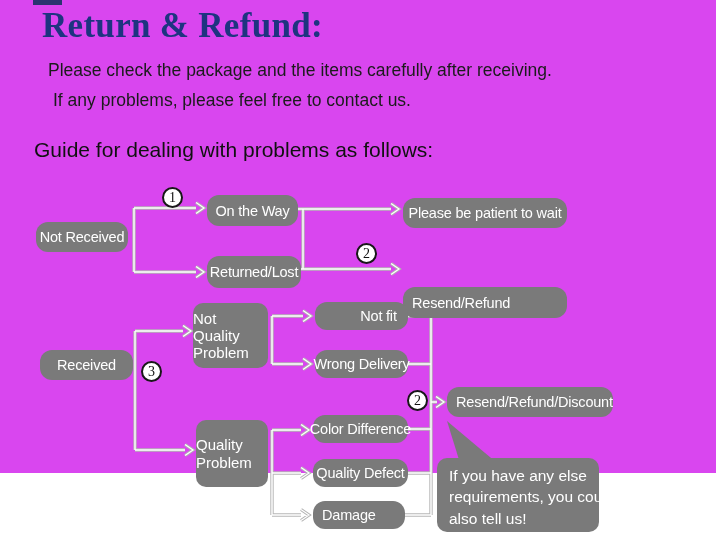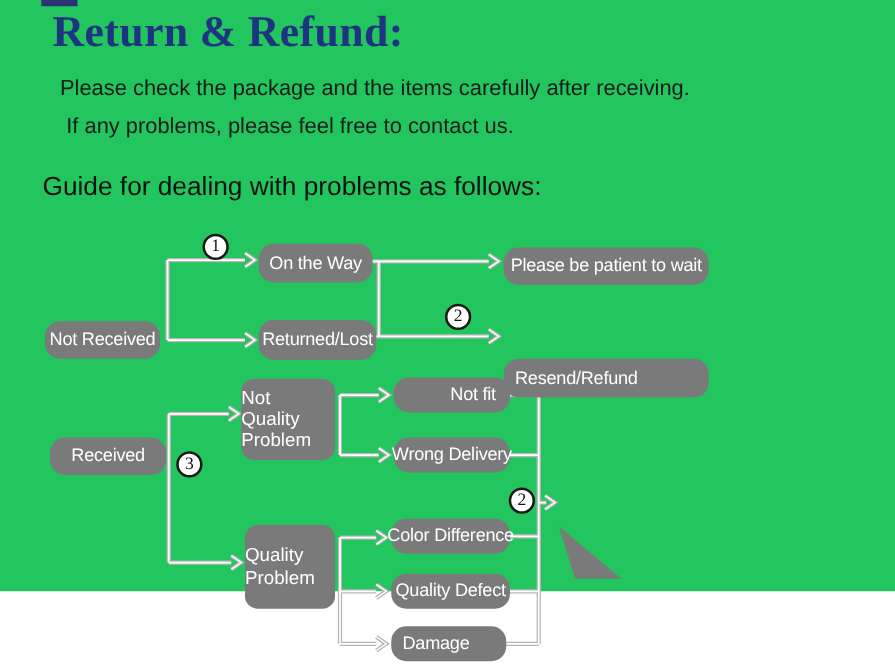--- a/index.html
+++ b/index.html
@@ -1,19 +1,19 @@
 <!DOCTYPE html>
 <html><head>
 <meta charset="utf-8">
 <style>
   * { margin:0; padding:0; box-sizing:border-box; }
   html,body { background:#ffffff; }
   body { width:716px; height:536px; overflow:hidden; position:relative;
          font-family:"Liberation Sans", sans-serif; }
-  .canvas { position:absolute; left:0; top:0; width:716px; height:473px; background:#22c55e; }
+  .canvas { position:absolute; left:0; top:0; width:716px; height:473px; background:#d946ef; }
 
   .crop-bar { position:absolute; left:33px; top:0; width:29px; height:5px; background:#2a3470; }
 
   .page-title { position:absolute; left:42px; top:6px;
                 font-family:"Liberation Serif", serif; font-weight:700;
                 font-size:35px; color:#1e3480; letter-spacing:0.3px; }
   .intro-1 { position:absolute; left:48px; top:60px; font-size:17.5px; color:#1b1b1b; }
   .intro-2 { position:absolute; left:53px; top:90px; font-size:17.5px; color:#1b1b1b; }
   .guide-heading { position:absolute; left:34px; top:138px; font-size:21px; color:#111; }
 
@@ -90,21 +90,21 @@
   <div class="circ" style="left:356px; top:243px;">
     <span>2</span>
   </div>
   <div class="circ" style="left:141px; top:361px;">
     <span>3</span>
   </div>
   <div class="circ" style="left:407px; top:390px;">
     <span>2</span>
   </div>
 
-  <div class="node" style="left:36px; top:222px; width:92px; height:30px;margin-top:35px;">Not Received</div>
+  <div class="node" style="left:36px; top:222px; width:92px; height:30px;">Not Received</div>
   <div class="node" style="left:207px; top:195px; width:91px; height:31px;">On the Way</div>
   <div class="node" style="left:207px; top:256px; width:94px; height:32px;">Returned/Lost</div>
   <div class="node" style="left:403px; top:198px; width:164px; height:30px;">Please be patient to wait</div>
   <div class="node align-left" style="left:403px; top:256px; width:164px; height:31px;margin-top:31px;">Resend/Refund</div>
 
   <div class="node" style="left:40px; top:350px; width:93px; height:30px;">Received</div>
 
   <div class="node multi" style="left:193px; top:303px; width:75px; height:65px;">
     <span>Not</span>
     <span>Quality</span>
@@ -114,15 +114,21 @@
   <div class="node" style="left:315px; top:350px; width:93px; height:28px;text-align:right;">Wrong Delivery</div>
 
   <div class="node multi" style="left:196px; top:420px; width:72px; height:67px;">
     <span>Quality</span>
     <span>Problem</span>
   </div>
   <div class="node" style="left:313px; top:415px; width:95px; height:28px;">Color Difference</div>
   <div class="node" style="left:313px; top:459px; width:95px; height:28px;">Quality Defect</div>
   <div class="node align-left" style="left:313px; top:501px; width:92px; height:28px;text-align:center;">Damage</div>
 
+  <div class="node align-left" style="left:447px; top:387px; width:166px; height:30px;">Resend/Refund/Discount</div>
 
+  <div class="bubble">
+    <span>If you have any else</span>
+    <span>requirements, you could</span>
+    <span>also tell us!</span>
+  </div>
 
 </div>
 
 </body></html>

